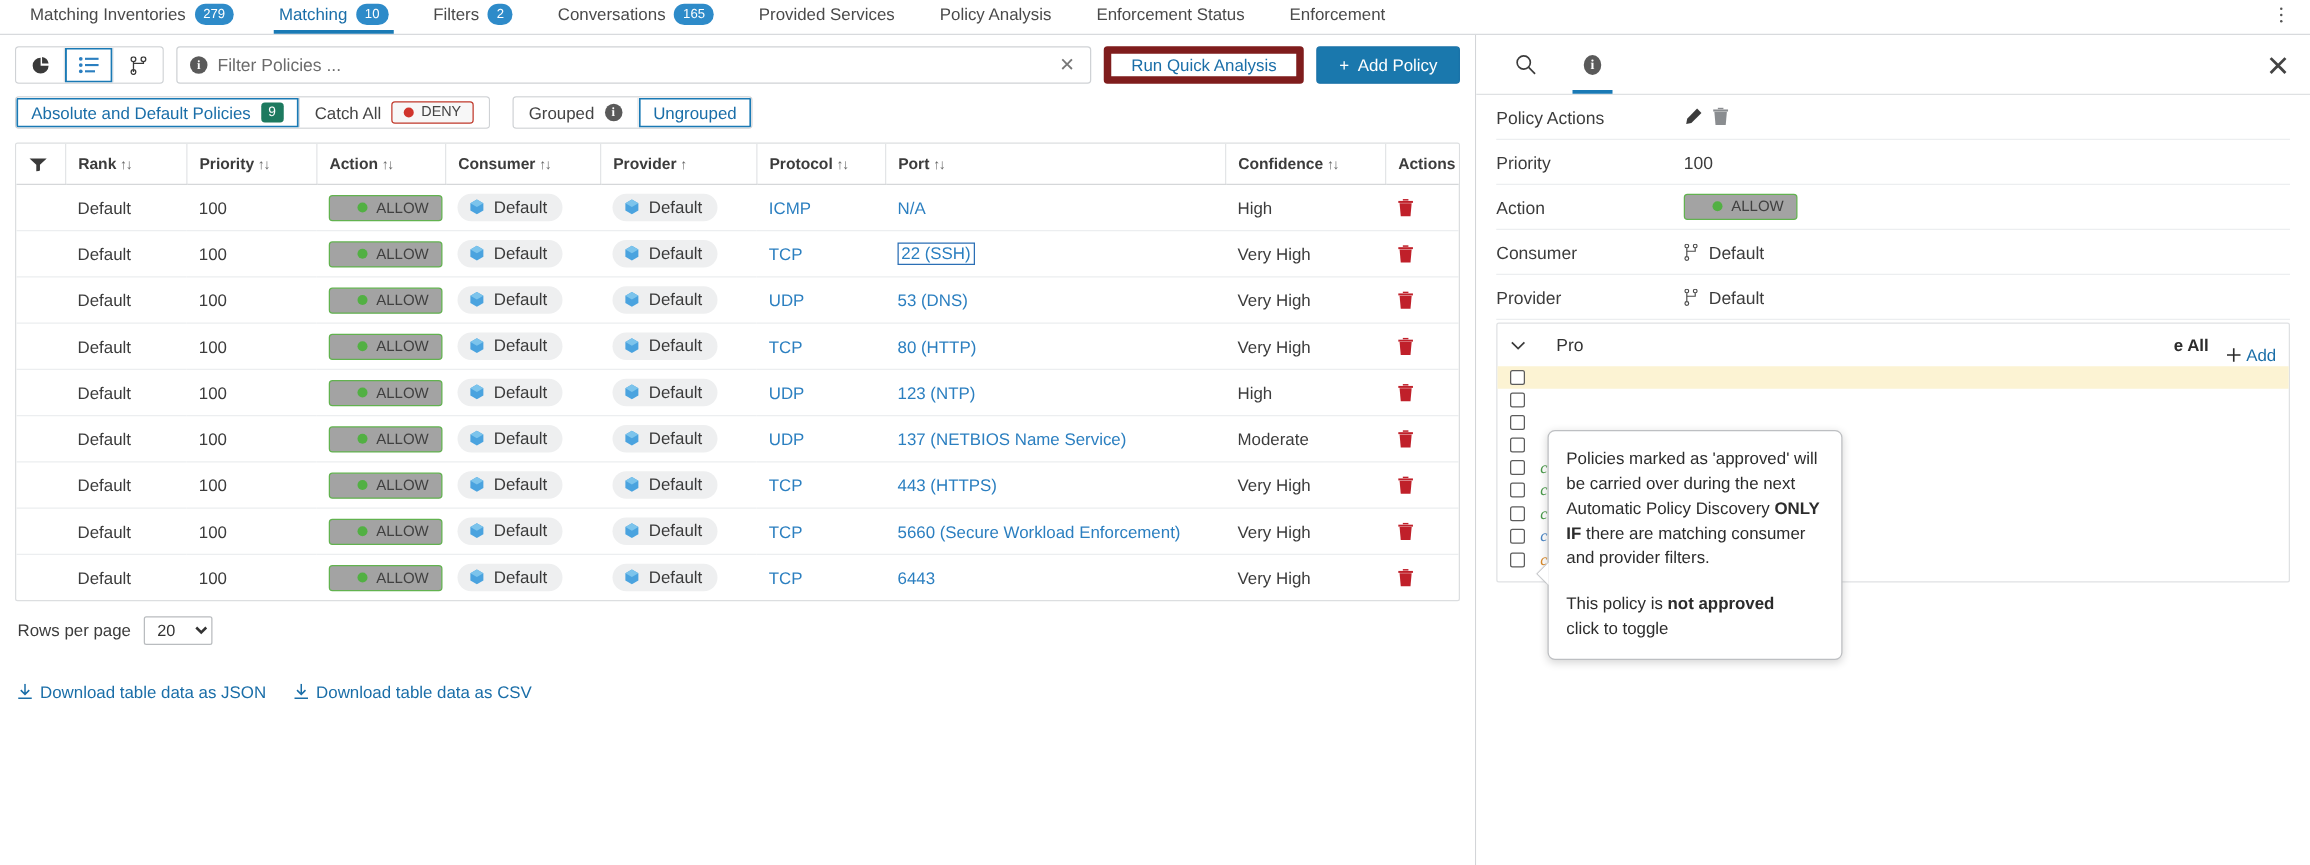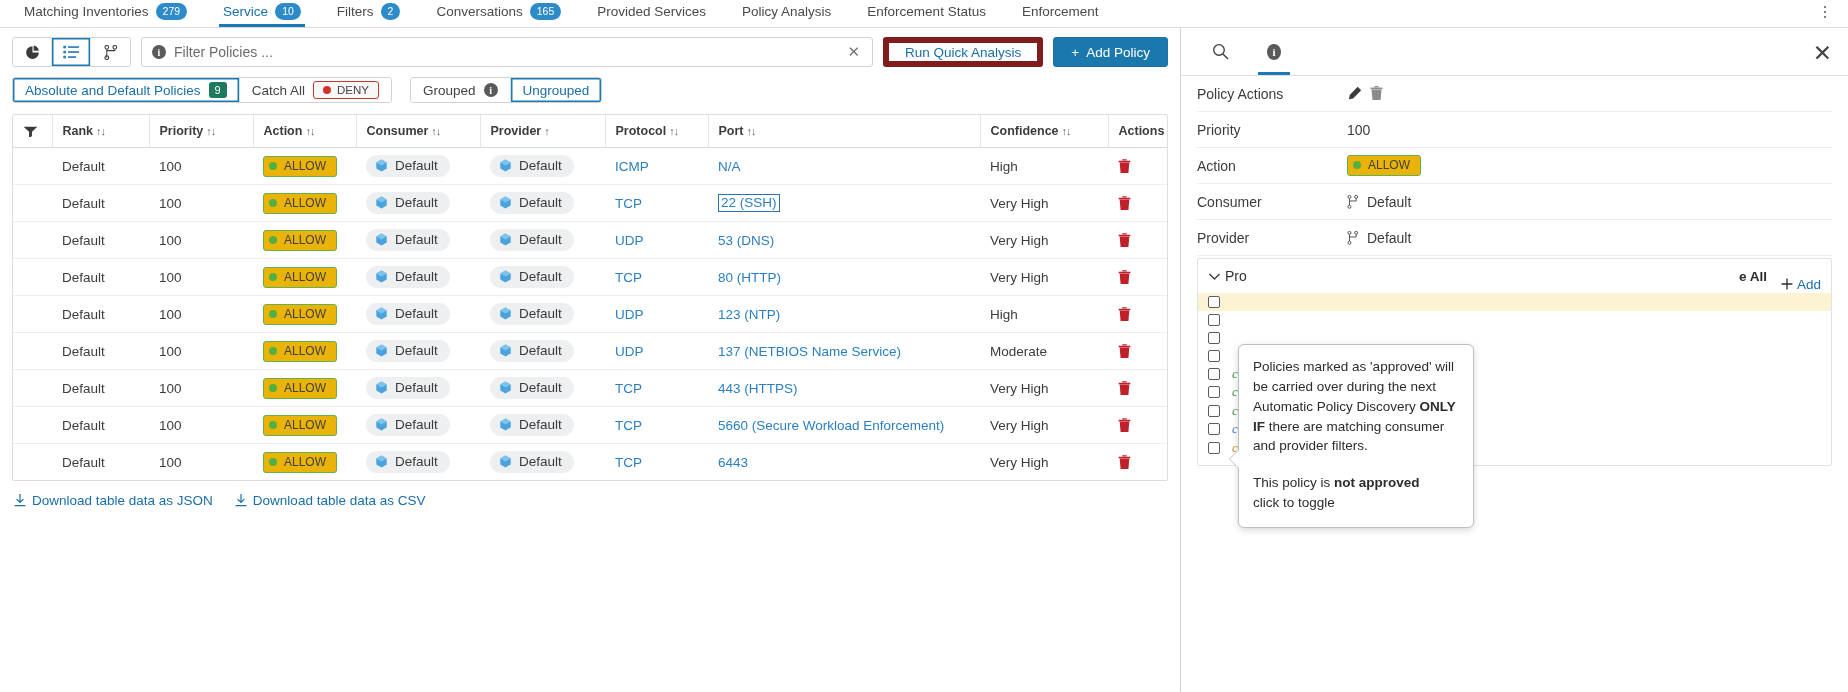--- a/index.html
+++ b/index.html
@@ -126,43 +126,43 @@
   thead th:last-child { border-right: none; }
   .sortarrows { color: #666; font-size: 11px; margin-left: 3px; letter-spacing: -1px; }
   tbody td {
     padding: 7px 10px; font-size: 13.5px; color: #3c3c3c;
     border-bottom: 1px solid #eceef0; vertical-align: middle;
   }
   tbody tr:last-child td { border-bottom: none; }
   .funnel { width: 15px; height: 11px; }
   .pill-allow {
     display: inline-flex; align-items: center; gap: 7px;
-    border: 1px solid #62b24f; border-radius: 3px; background: #eab308;
-    padding: 2px 10px 3px 5px; font-size: 12px; color: #404040;
+    border: 1px solid #62b24f; border-radius: 3px; background: #a3a3a3;
+    padding: 2px 10px 3px 22px; font-size: 12px; color: #404040;
   }
   .pill-default {
     display: inline-flex; align-items: center; gap: 7px;
     border-radius: 12px; background: #eeeff0; padding: 3px 12px 4px 9px;
     font-size: 13.5px; color: #3a3a3a;
   }
   .linkblue { color: #2b7fc0; cursor: pointer; }
   .focusbox {
     color: #2b7fc0; border: 1.5px solid #2b6fb5; padding: 0 2px;
     display: inline-block; line-height: 1.15;
   }
 
   
   .footer { padding: 12px 12px 0 14px; font-size: 13.5px; color: #3c3c3c; }
   .rowsline { display: flex; align-items: center; gap: 10px; }
   select.rpp {
     font-family: inherit; font-size: 13px; height: 23px; padding: 1px 2px 1px 6px;
     border: 1px solid #b9bcbf; border-radius: 2px; background: #fff; color: #333;
     width: 55px;
   }
-  .dllinks { display: flex; gap: 22px; margin-top: 0; }
+  .dllinks { display: flex; gap: 22px; margin-top: 30px; }
   .dllink { color: #1a6ea8; font-size: 13.5px; cursor: pointer; display: flex; align-items: center; gap: 6px; }
 
   
   .rp-tabs {
     height: 48px; display: flex; align-items: center; padding-left: 14px;
     border-bottom: 1px solid #dfe1e3; position: relative; gap: 4px;
   }
   .rp-tab {
     width: 50px; height: 47px; display: flex; align-items: center; justify-content: center;
     cursor: pointer; position: relative;
@@ -181,21 +181,21 @@
   .kvrow .v { flex: 1; display: flex; align-items: center; gap: 8px; }
   .icon-edit, .icon-del { cursor: pointer; }
 
   .flowsrow {
     display: flex; align-items: center; justify-content: flex-end; gap: 14px;
     height: 42px; font-size: 14px; color: #3c3c3c; padding-right: 2px;
   }
   .flowsrow .vc { color: #1a6ea8; cursor: pointer; }
 
   .provbox { border: 1px solid #dfe1e3; border-radius: 2px; margin-top: 2px; position: relative; }
-  .provhead { display: flex; align-items: center; height: 34px; padding: 0 10px; gap: 4px; font-size: 14px; }
+  .provhead { display: flex; align-items: center; height: 34px; padding: 0 10px; gap: 24px; font-size: 14px; }
   .provhead .right-acts { margin-left: auto; display: flex; align-items: center; gap: 14px; font-size: 13.5px;}
   .provhead .ra { color: #1a6ea8; cursor: pointer; display:flex; align-items:center; gap:4px;margin-top:16px;}
   .chev { width: 13px; height: 13px; }
 
   .portrow {
     display: flex; align-items: center; gap: 10px; height: 18.5px;
     padding-left: 10px; font-size: 13.5px;
   }
   .portrow.hl { background: #fcf3d3; }
   .cb {
@@ -234,21 +234,21 @@
 <body>
 
 <div class="app">
 
   <div class="topbar">
     <div class="ttab">
       <span>Matching Inventories</span>
       <span class="badge">279</span>
     </div>
     <div class="ttab active">
-      <span>Service</span>
+      <span>Matching</span>
       <span class="badge">10</span>
     </div>
     <div class="ttab">
       <span>Filters</span>
       <span class="badge">2</span>
     </div>
     <div class="ttab">
       <span>Conversations</span>
       <span class="badge">165</span>
     </div>
@@ -589,20 +589,26 @@
                     <rect x="0.7" y="1.8" width="12.6" height="1.7" fill="#c0202a"></rect>
                     <rect x="4.6" y="0.2" width="4.8" height="1.3" fill="#c0202a"></rect>
                   </svg>
                 </td>
               </tr>
             </tbody>
         </table>
       </div>
 
       <div class="footer">
+        <div class="rowsline">
+          <span>Rows per page</span>
+          <select class="rpp">
+            <option>20</option>
+          </select>
+        </div>
         <div class="dllinks">
           <span class="dllink">
             <svg width="12" height="13" viewBox="0 0 12 13">
                 <path d="M6 0v8M2.6 5.1L6 8.5l3.4-3.4M0.6 11.6h10.8" stroke="#1a6ea8" stroke-width="1.2" fill="none"></path>
               </svg>
             <span>Download table data as JSON</span>
           </span>
           <span class="dllink">
             <svg width="12" height="13" viewBox="0 0 12 13">
                 <path d="M6 0v8M2.6 5.1L6 8.5l3.4-3.4M0.6 11.6h10.8" stroke="#1a6ea8" stroke-width="1.2" fill="none"></path>

